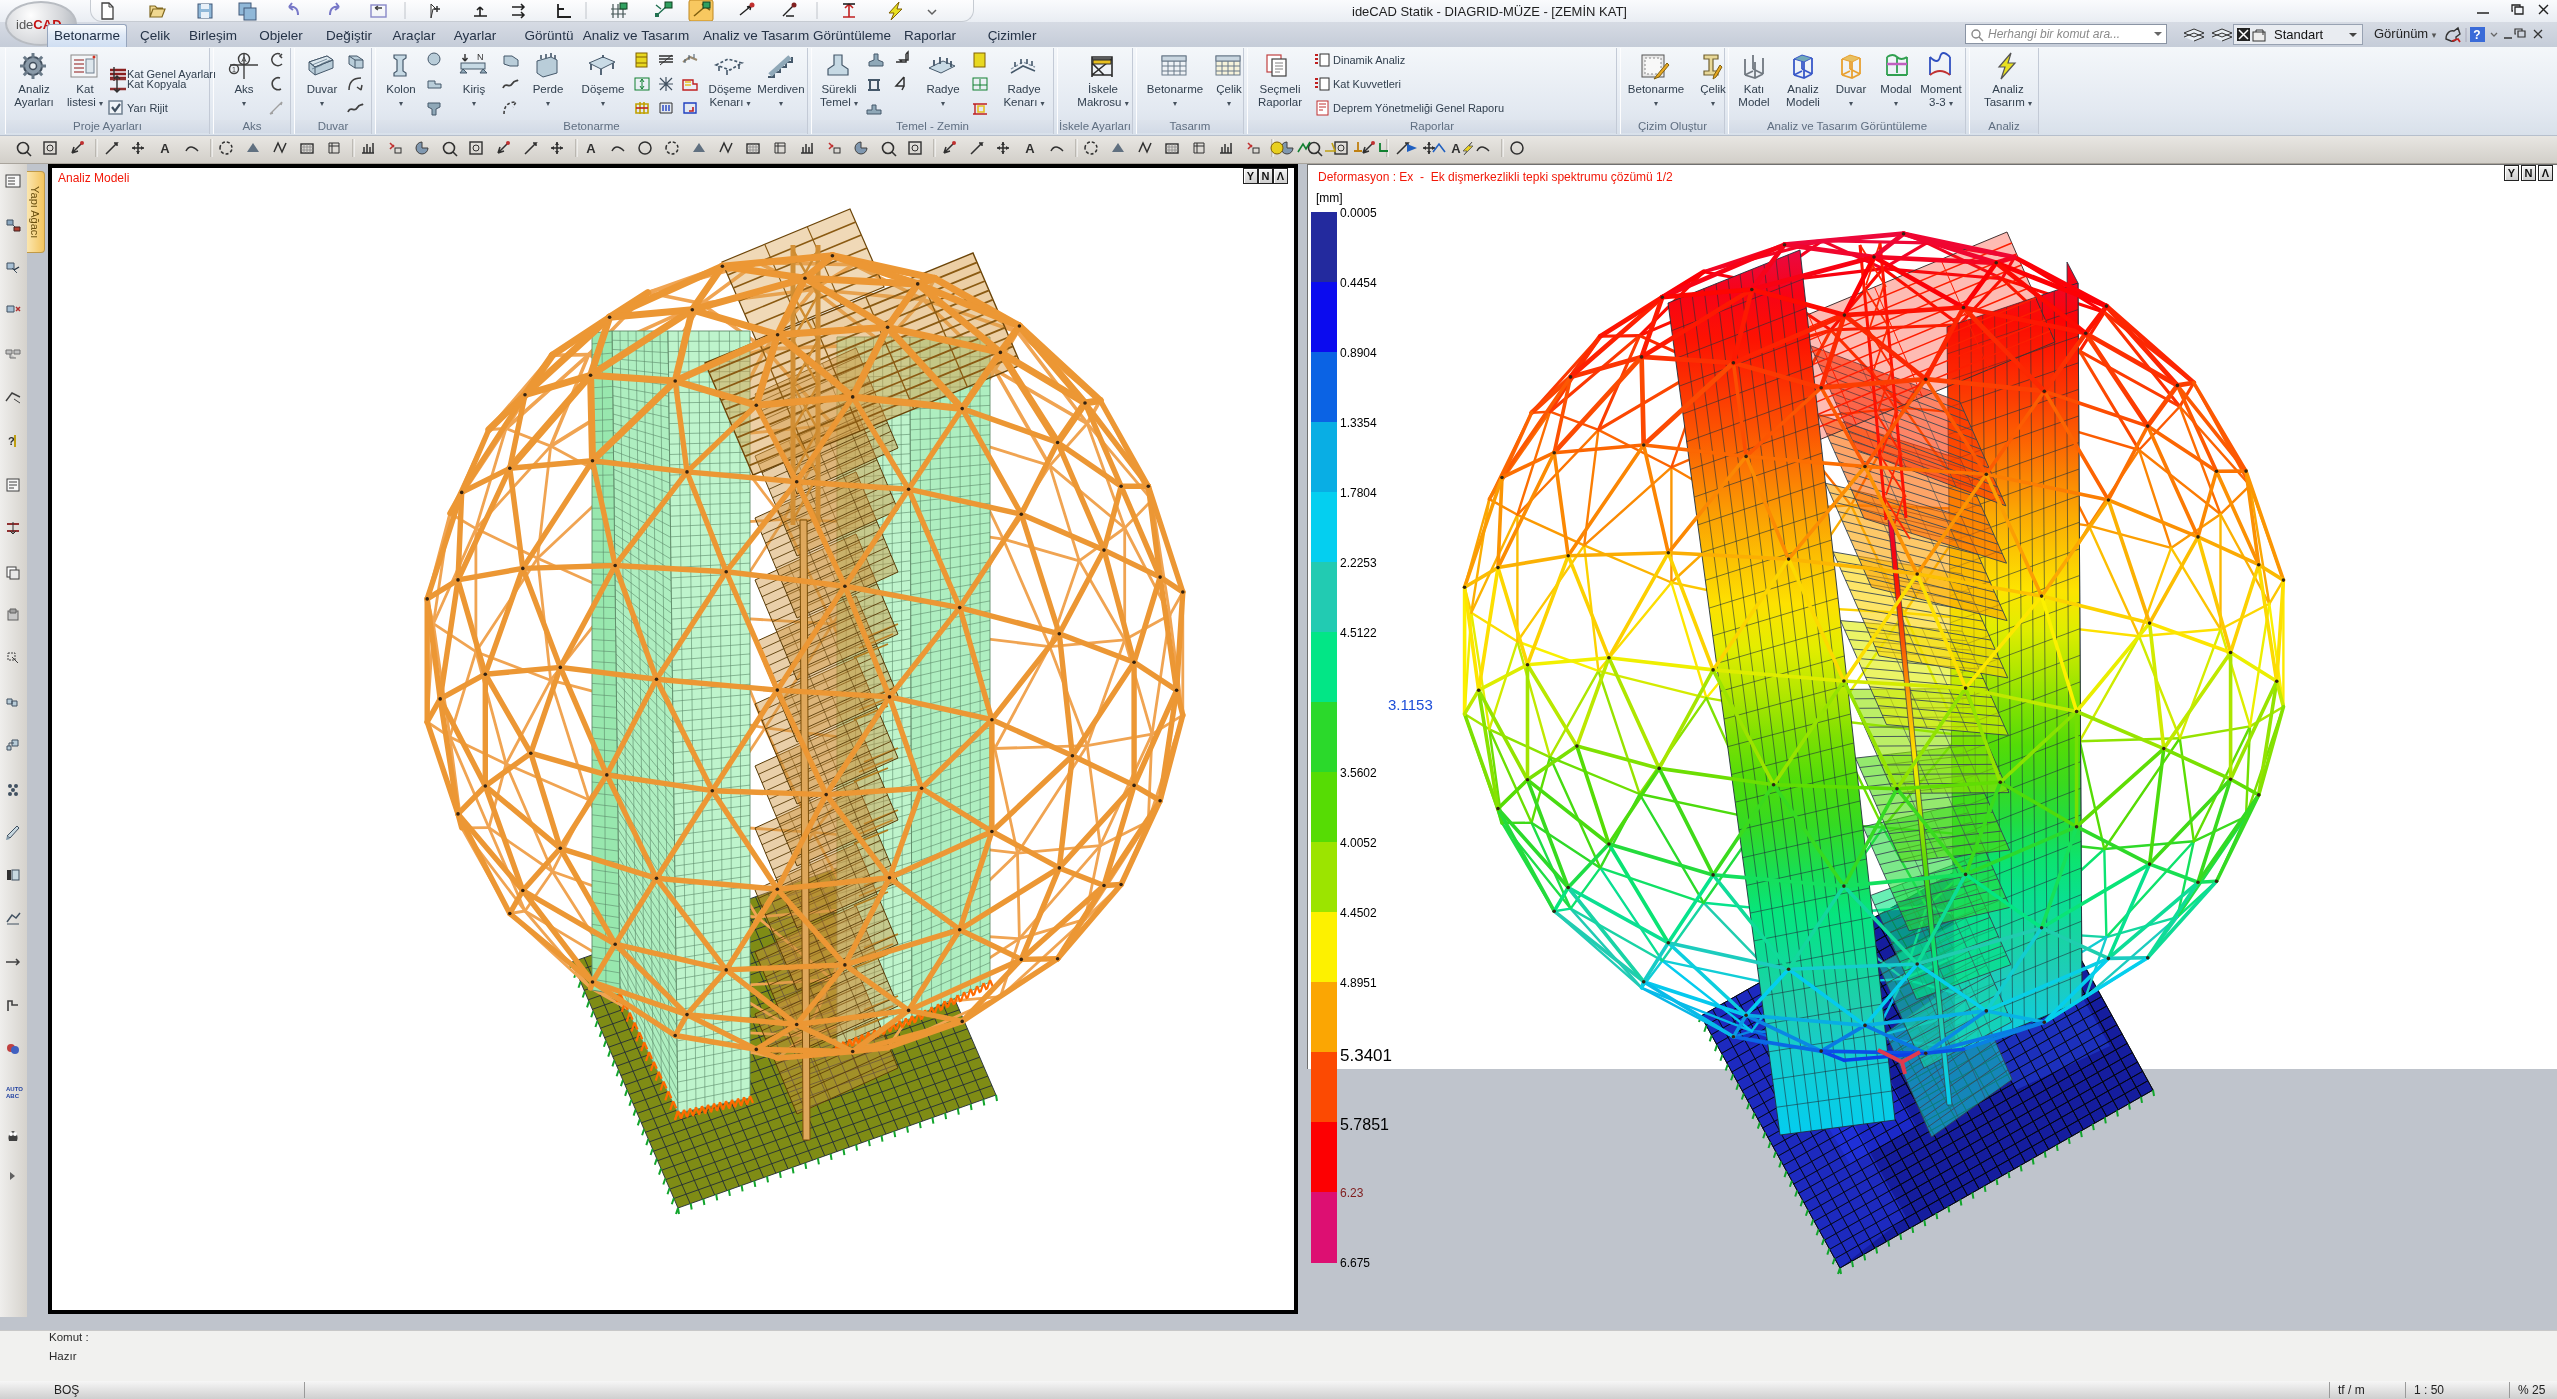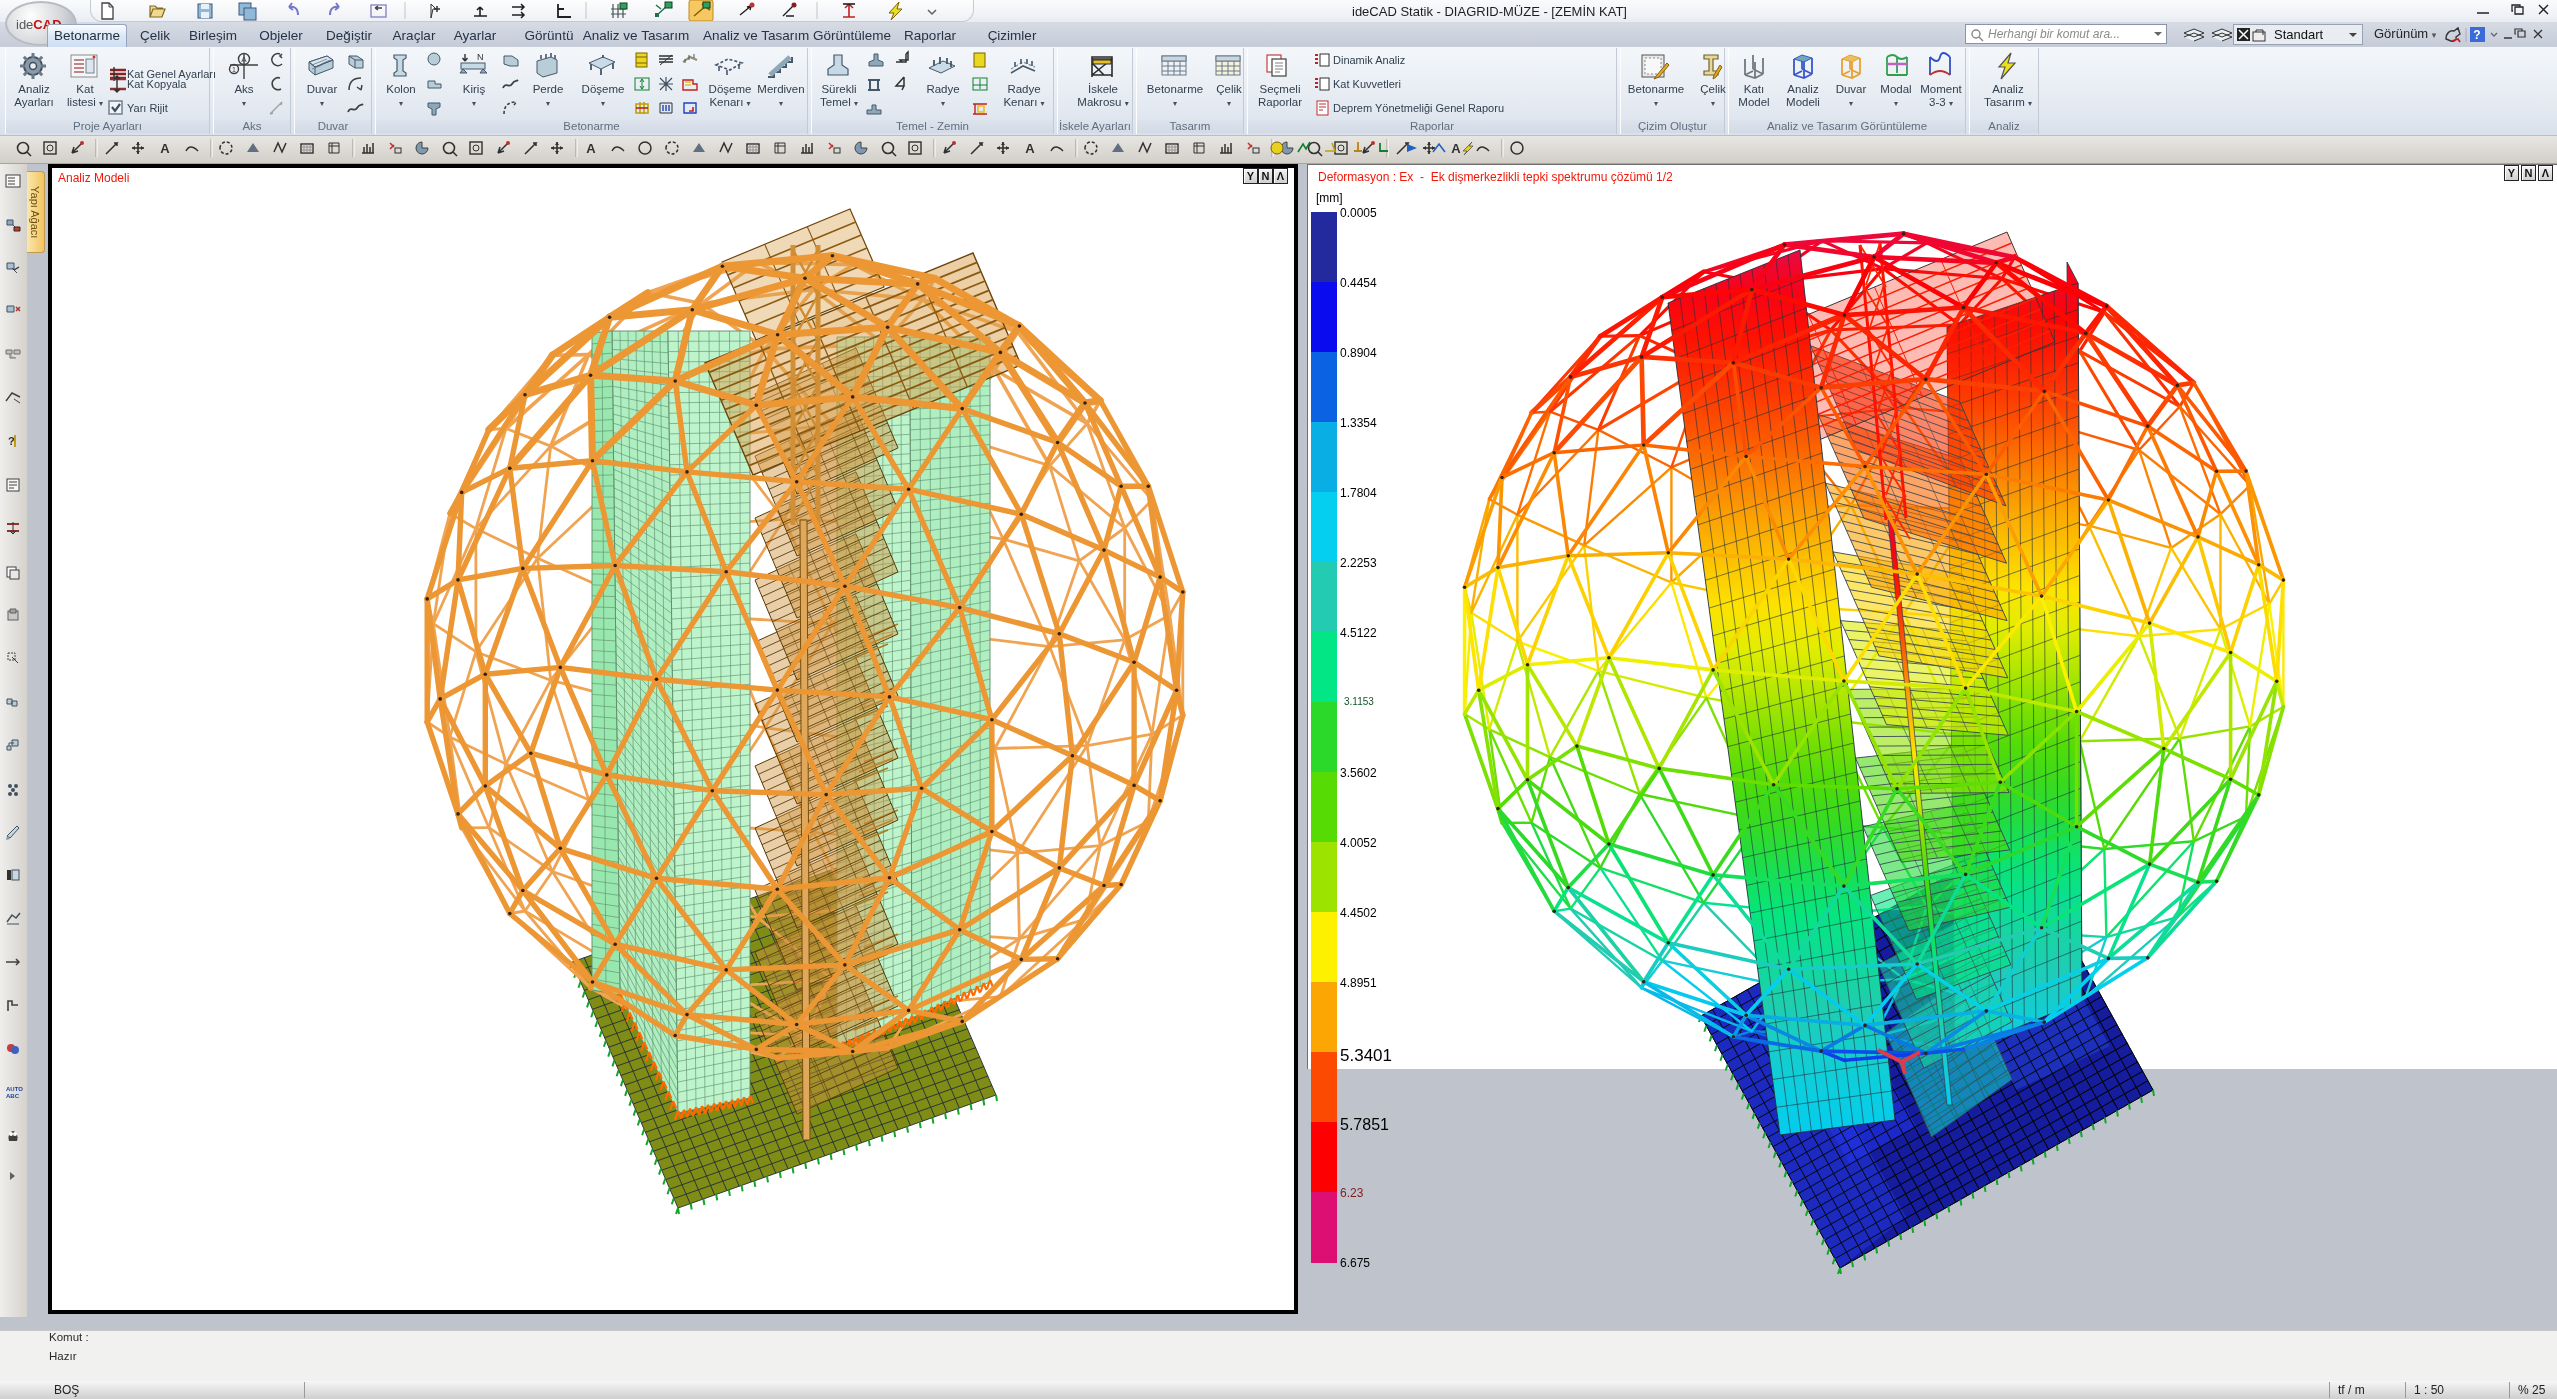--- a/index.html
+++ b/index.html
@@ -2236,21 +2236,21 @@
 <div style="position:absolute;left:1311px;top:1052px;width:26px;height:71px;background:#FC4A02"></div>
 <div style="position:absolute;left:1311px;top:1122px;width:26px;height:71px;background:#FD0002"></div>
 <div style="position:absolute;left:1311px;top:1192px;width:26px;height:71px;background:#DD0F72"></div>
 <div style="position:absolute;left:1340px;top:206px;font-size:12px;color:#000">0.0005</div>
 <div style="position:absolute;left:1340px;top:276px;font-size:12px;color:#000">0.4454</div>
 <div style="position:absolute;left:1340px;top:346px;font-size:12px;color:#000">0.8904</div>
 <div style="position:absolute;left:1340px;top:416px;font-size:12px;color:#000">1.3354</div>
 <div style="position:absolute;left:1340px;top:486px;font-size:12px;color:#000">1.7804</div>
 <div style="position:absolute;left:1340px;top:556px;font-size:12px;color:#000">2.2253</div>
 <div style="position:absolute;left:1340px;top:626px;font-size:12px;color:#000">4.5122</div>
-<div style="position:absolute;left:1344px;top:696px;font-size:10px;color:#14532d">3.1153</div>
+<div style="position:absolute;left:1388px;top:696px;font-size:15px;color:#1d4ed8">3.1153</div>
 <div style="position:absolute;left:1340px;top:766px;font-size:12px;color:#000">3.5602</div>
 <div style="position:absolute;left:1340px;top:836px;font-size:12px;color:#000">4.0052</div>
 <div style="position:absolute;left:1340px;top:906px;font-size:12px;color:#000">4.4502</div>
 <div style="position:absolute;left:1340px;top:976px;font-size:12px;color:#000">4.8951</div>
 <div style="position:absolute;left:1340px;top:1046px;font-size:17px;color:#000">5.3401</div>
 <div style="position:absolute;left:1340px;top:1116px;font-size:16px;color:#000">5.7851</div>
 <div style="position:absolute;left:1340px;top:1186px;font-size:12px;color:#7f1d1d">6.23</div>
 <div style="position:absolute;left:1340px;top:1256px;font-size:12px;color:#000">6.675</div>
 <div id="cmd">
     <div>Komut :</div>

